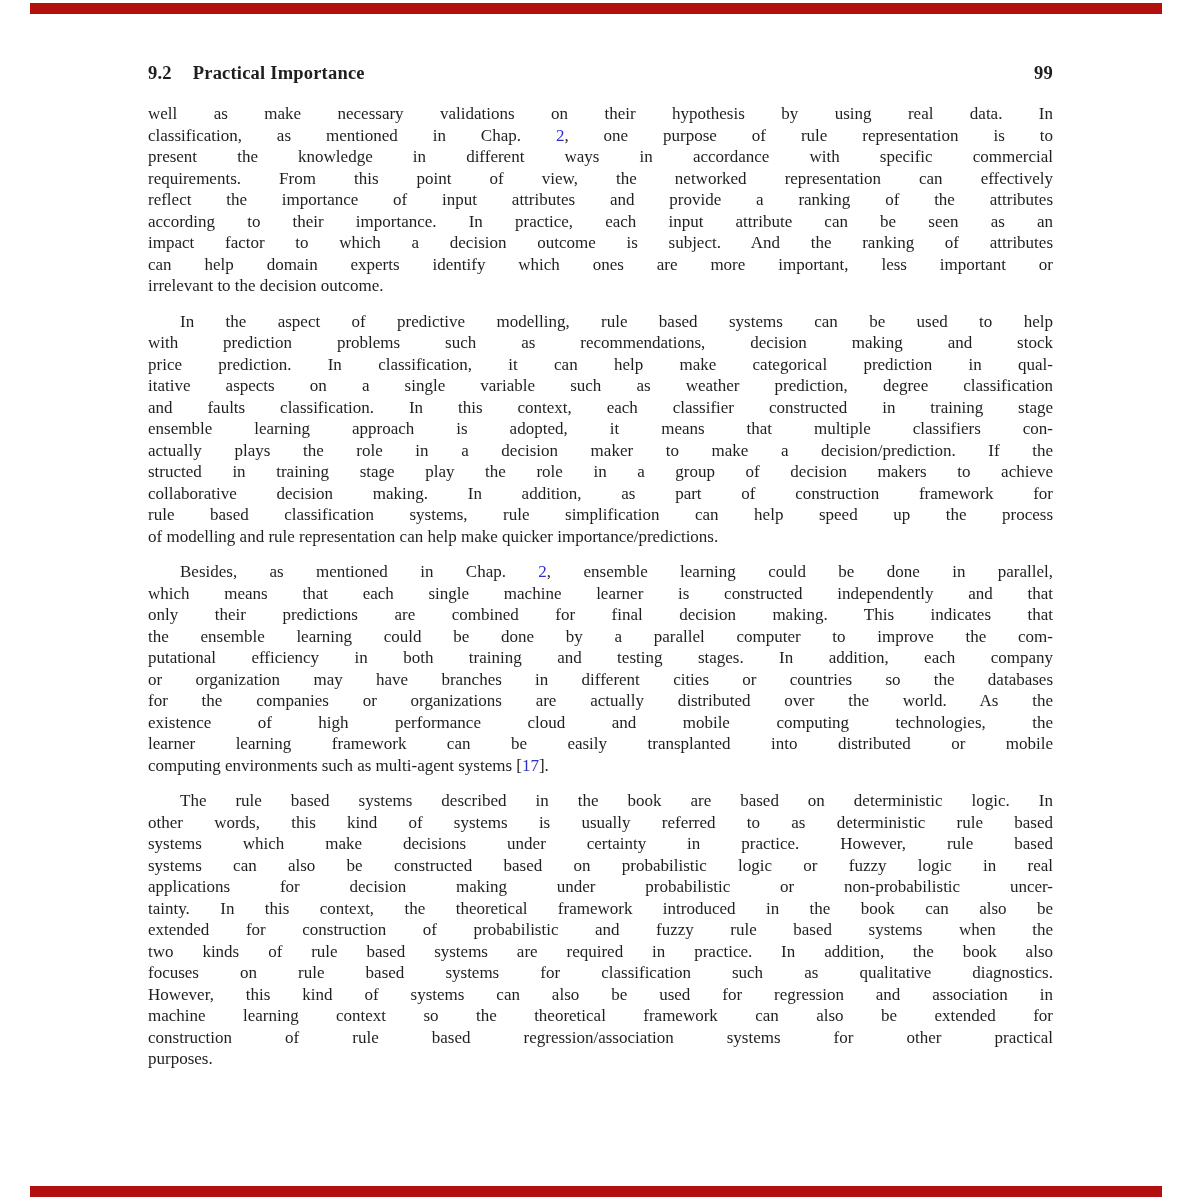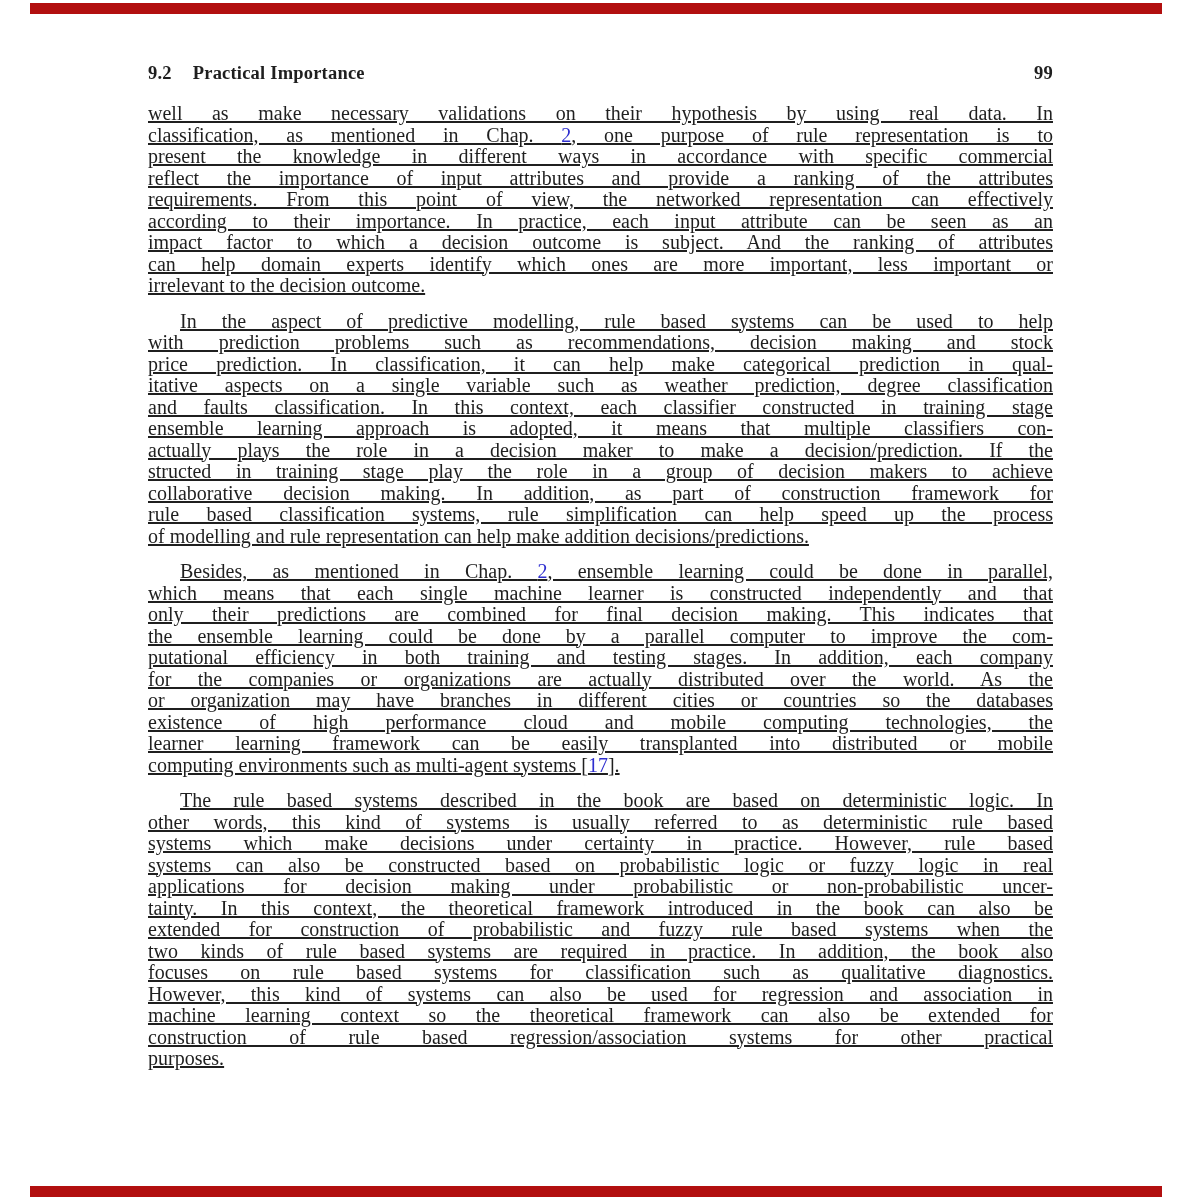--- a/index.html
+++ b/index.html
@@ -39,24 +39,23 @@
     font-size: 18.5px;
     font-weight: bold;
     color: var(--text-color, #1f1f1f);
     letter-spacing: 0.2px;
     margin-bottom: 19px;
     line-height: 22px;
   }
   .running-head .section-number { margin-right: 21px; }
 
   .bodytext {
-    font-size: 20px;
+    font-size: 17px;
     line-height: 21.5px;
     color: var(--text-color, #1f1f1f);
-    text-decoration: underline;
   }
   .para { margin: 0; }
   .line {
     text-align: justify;
     text-align-last: justify;
     white-space: normal;
   }
   .line.last { text-align-last: left; }
   .para.indent .line:first-child { text-indent: 32px; margin-top: 14px; }
   .ref-link {
@@ -77,48 +76,48 @@
         <span class="section-number">9.2</span><span class="section-title">Practical Importance</span>
       </div>
       <span class="page-number">99</span>
     </div>
 
     <div class="bodytext" id="bodytext">
         <div class="para">
           <div class="line">well as make necessary validations on their hypothesis by using real data. In</div>
           <div class="line">classification, as mentioned in Chap. <span class="ref-link">2</span>, one purpose of rule representation is to</div>
           <div class="line">present the knowledge in different ways in accordance with specific commercial</div>
+          <div class="line">requirements. From this point of view, the networked representation can effectively</div>
           <div class="line">reflect the importance of input attributes and provide a ranking of the attributes</div>
-          <div class="line">requirements. From this point of view, the networked representation can effectively</div>
           <div class="line">according to their importance. In practice, each input attribute can be seen as an</div>
           <div class="line">impact factor to which a decision outcome is subject. And the ranking of attributes</div>
           <div class="line">can help domain experts identify which ones are more important, less important or</div>
           <div class="line last">irrelevant to the decision outcome.</div>
         </div>
         <div class="para indent">
           <div class="line">In the aspect of predictive modelling, rule based systems can be used to help</div>
           <div class="line">with prediction problems such as recommendations, decision making and stock</div>
           <div class="line">price prediction. In classification, it can help make categorical prediction in qual-</div>
           <div class="line">itative aspects on a single variable such as weather prediction, degree classification</div>
           <div class="line">and faults classification. In this context, each classifier constructed in training stage</div>
           <div class="line">ensemble learning approach is adopted, it means that multiple classifiers con-</div>
           <div class="line">actually plays the role in a decision maker to make a decision/prediction. If the</div>
           <div class="line">structed in training stage play the role in a group of decision makers to achieve</div>
           <div class="line">collaborative decision making. In addition, as part of construction framework for</div>
           <div class="line">rule based classification systems, rule simplification can help speed up the process</div>
-          <div class="line last">of modelling and rule representation can help make addition decisions/predictions.</div>
+          <div class="line last">of modelling and rule representation can help make quicker importance/predictions.</div>
         </div>
         <div class="para indent">
           <div class="line">Besides, as mentioned in Chap. <span class="ref-link">2</span>, ensemble learning could be done in parallel,</div>
           <div class="line">which means that each single machine learner is constructed independently and that</div>
           <div class="line">only their predictions are combined for final decision making. This indicates that</div>
           <div class="line">the ensemble learning could be done by a parallel computer to improve the com-</div>
           <div class="line">putational efficiency in both training and testing stages. In addition, each company</div>
+          <div class="line">or organization may have branches in different cities or countries so the databases</div>
           <div class="line">for the companies or organizations are actually distributed over the world. As the</div>
-          <div class="line">or organization may have branches in different cities or countries so the databases</div>
           <div class="line">existence of high performance cloud and mobile computing technologies, the</div>
           <div class="line">learner learning framework can be easily transplanted into distributed or mobile</div>
           <div class="line last">computing environments such as multi-agent systems [<span class="ref-link">17</span>].</div>
         </div>
         <div class="para indent">
           <div class="line">The rule based systems described in the book are based on deterministic logic. In</div>
           <div class="line">other words, this kind of systems is usually referred to as deterministic rule based</div>
           <div class="line">systems which make decisions under certainty in practice. However, rule based</div>
           <div class="line">systems can also be constructed based on probabilistic logic or fuzzy logic in real</div>
           <div class="line">applications for decision making under probabilistic or non-probabilistic uncer-</div>

